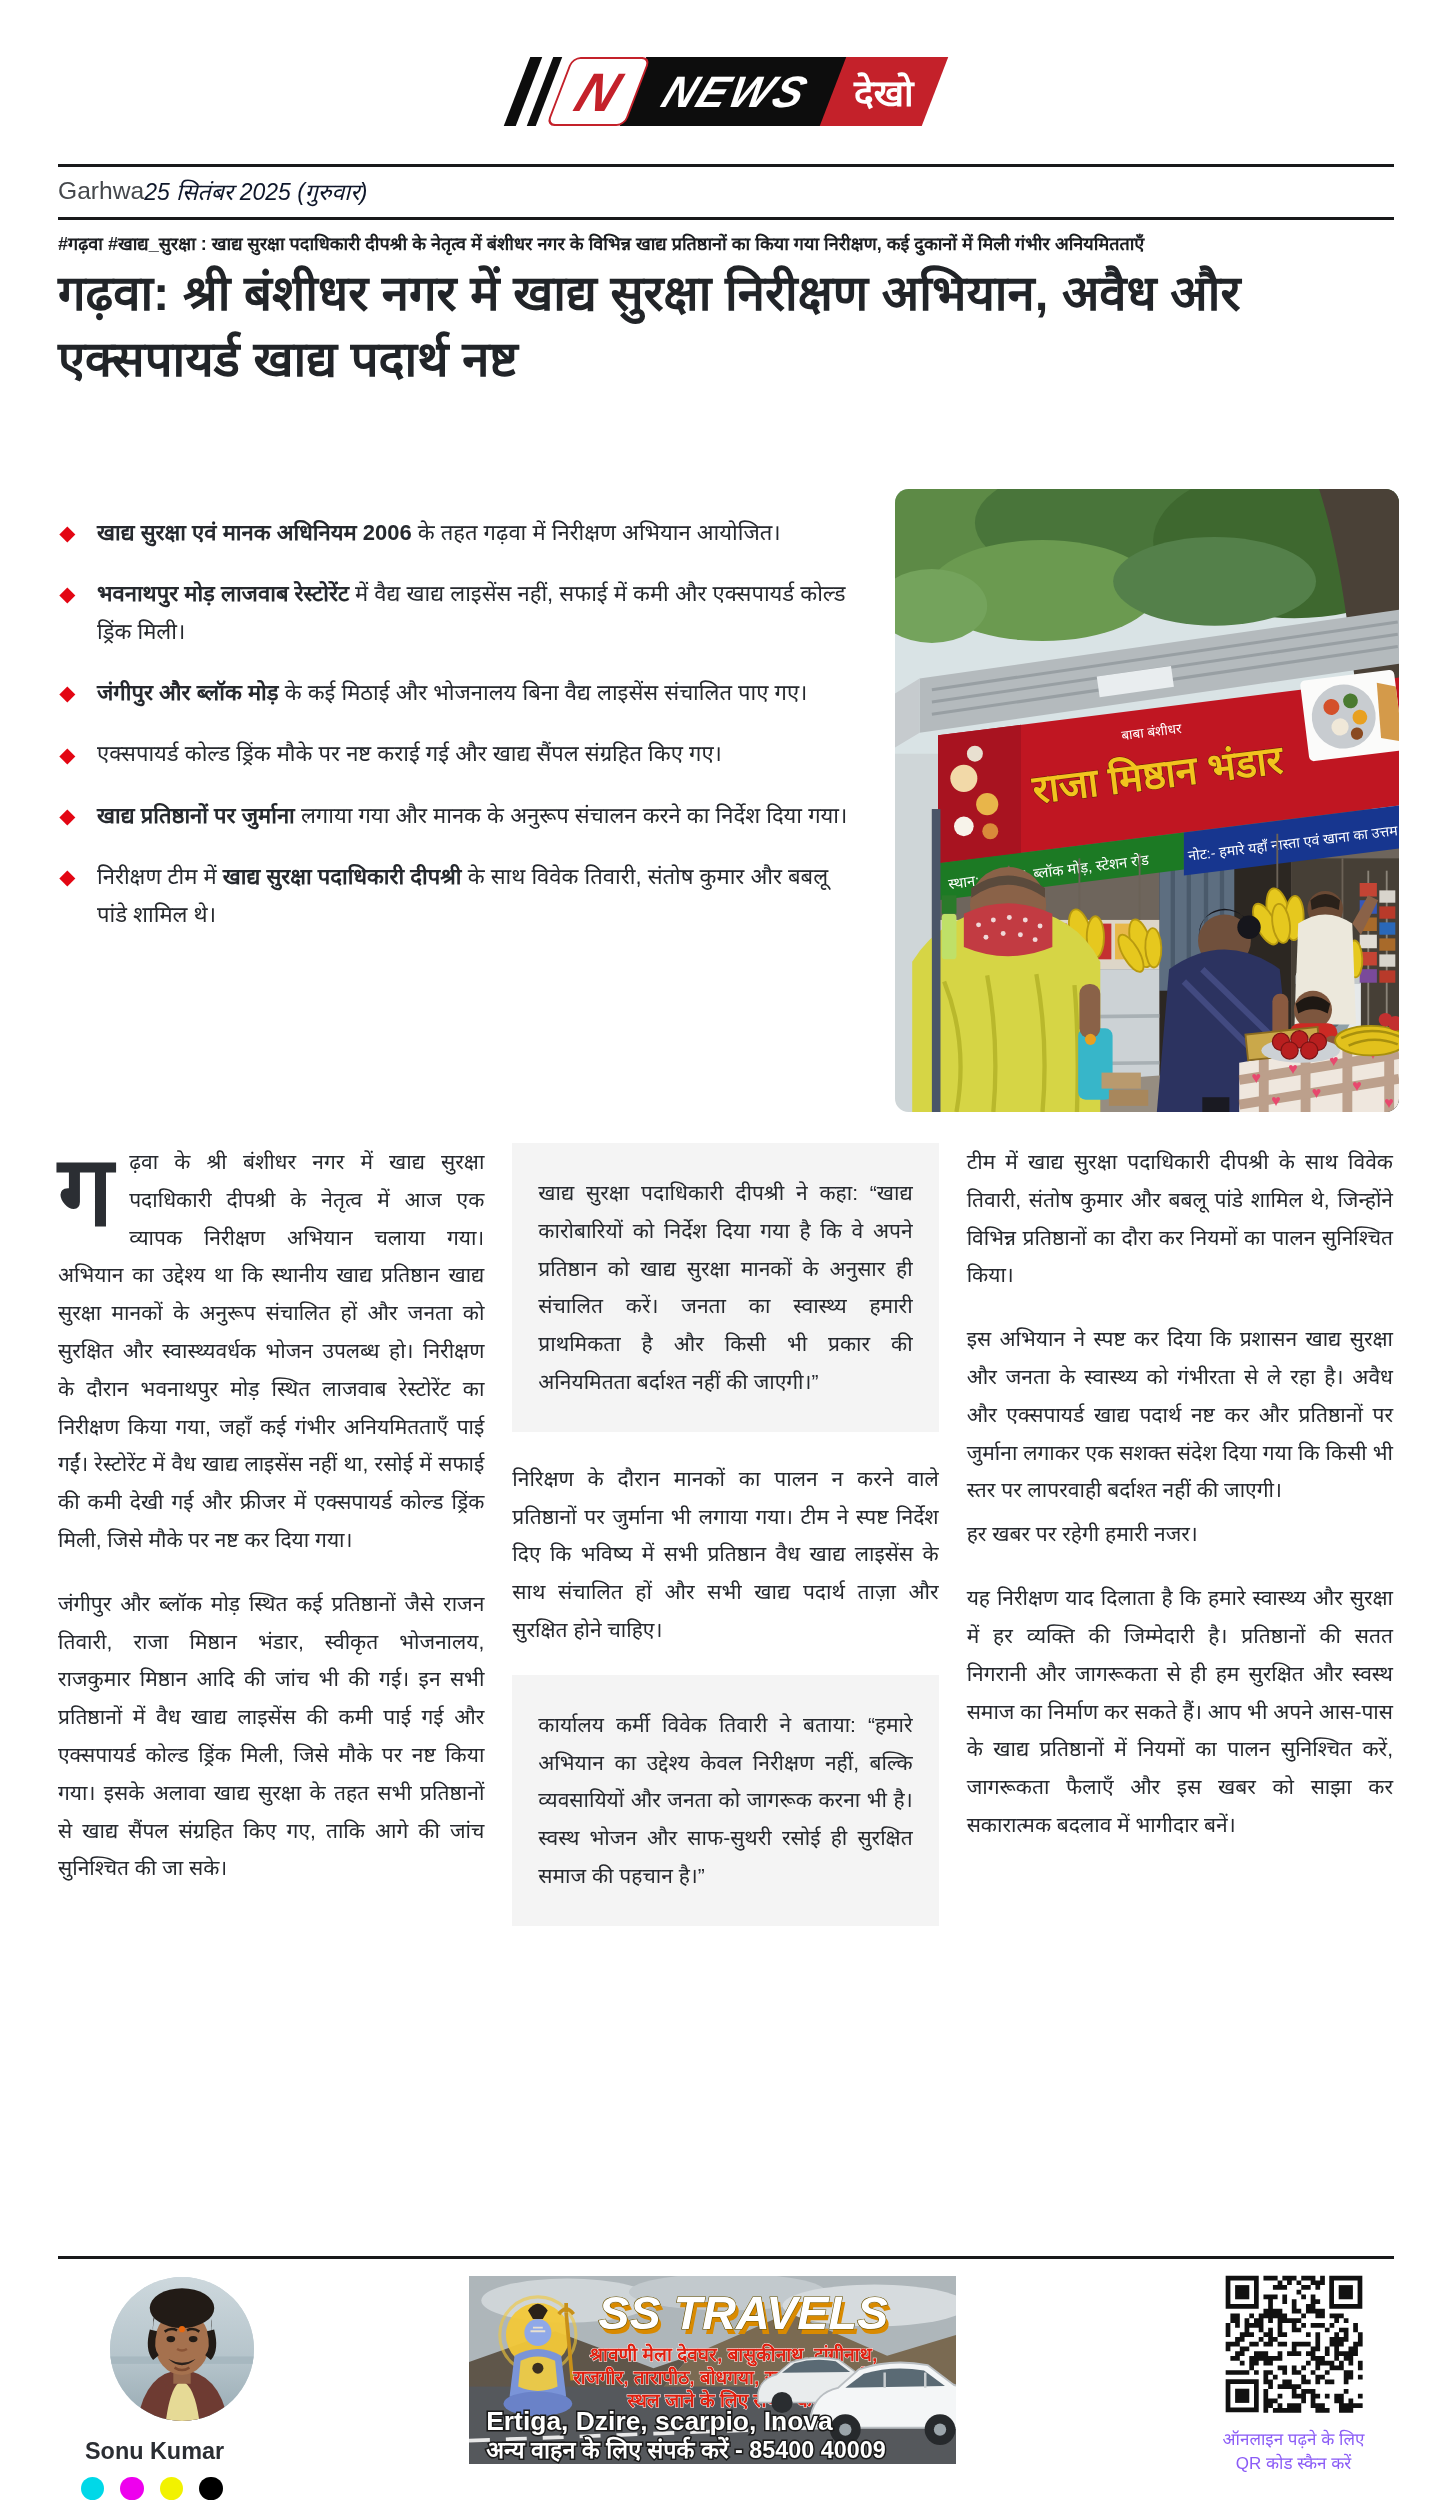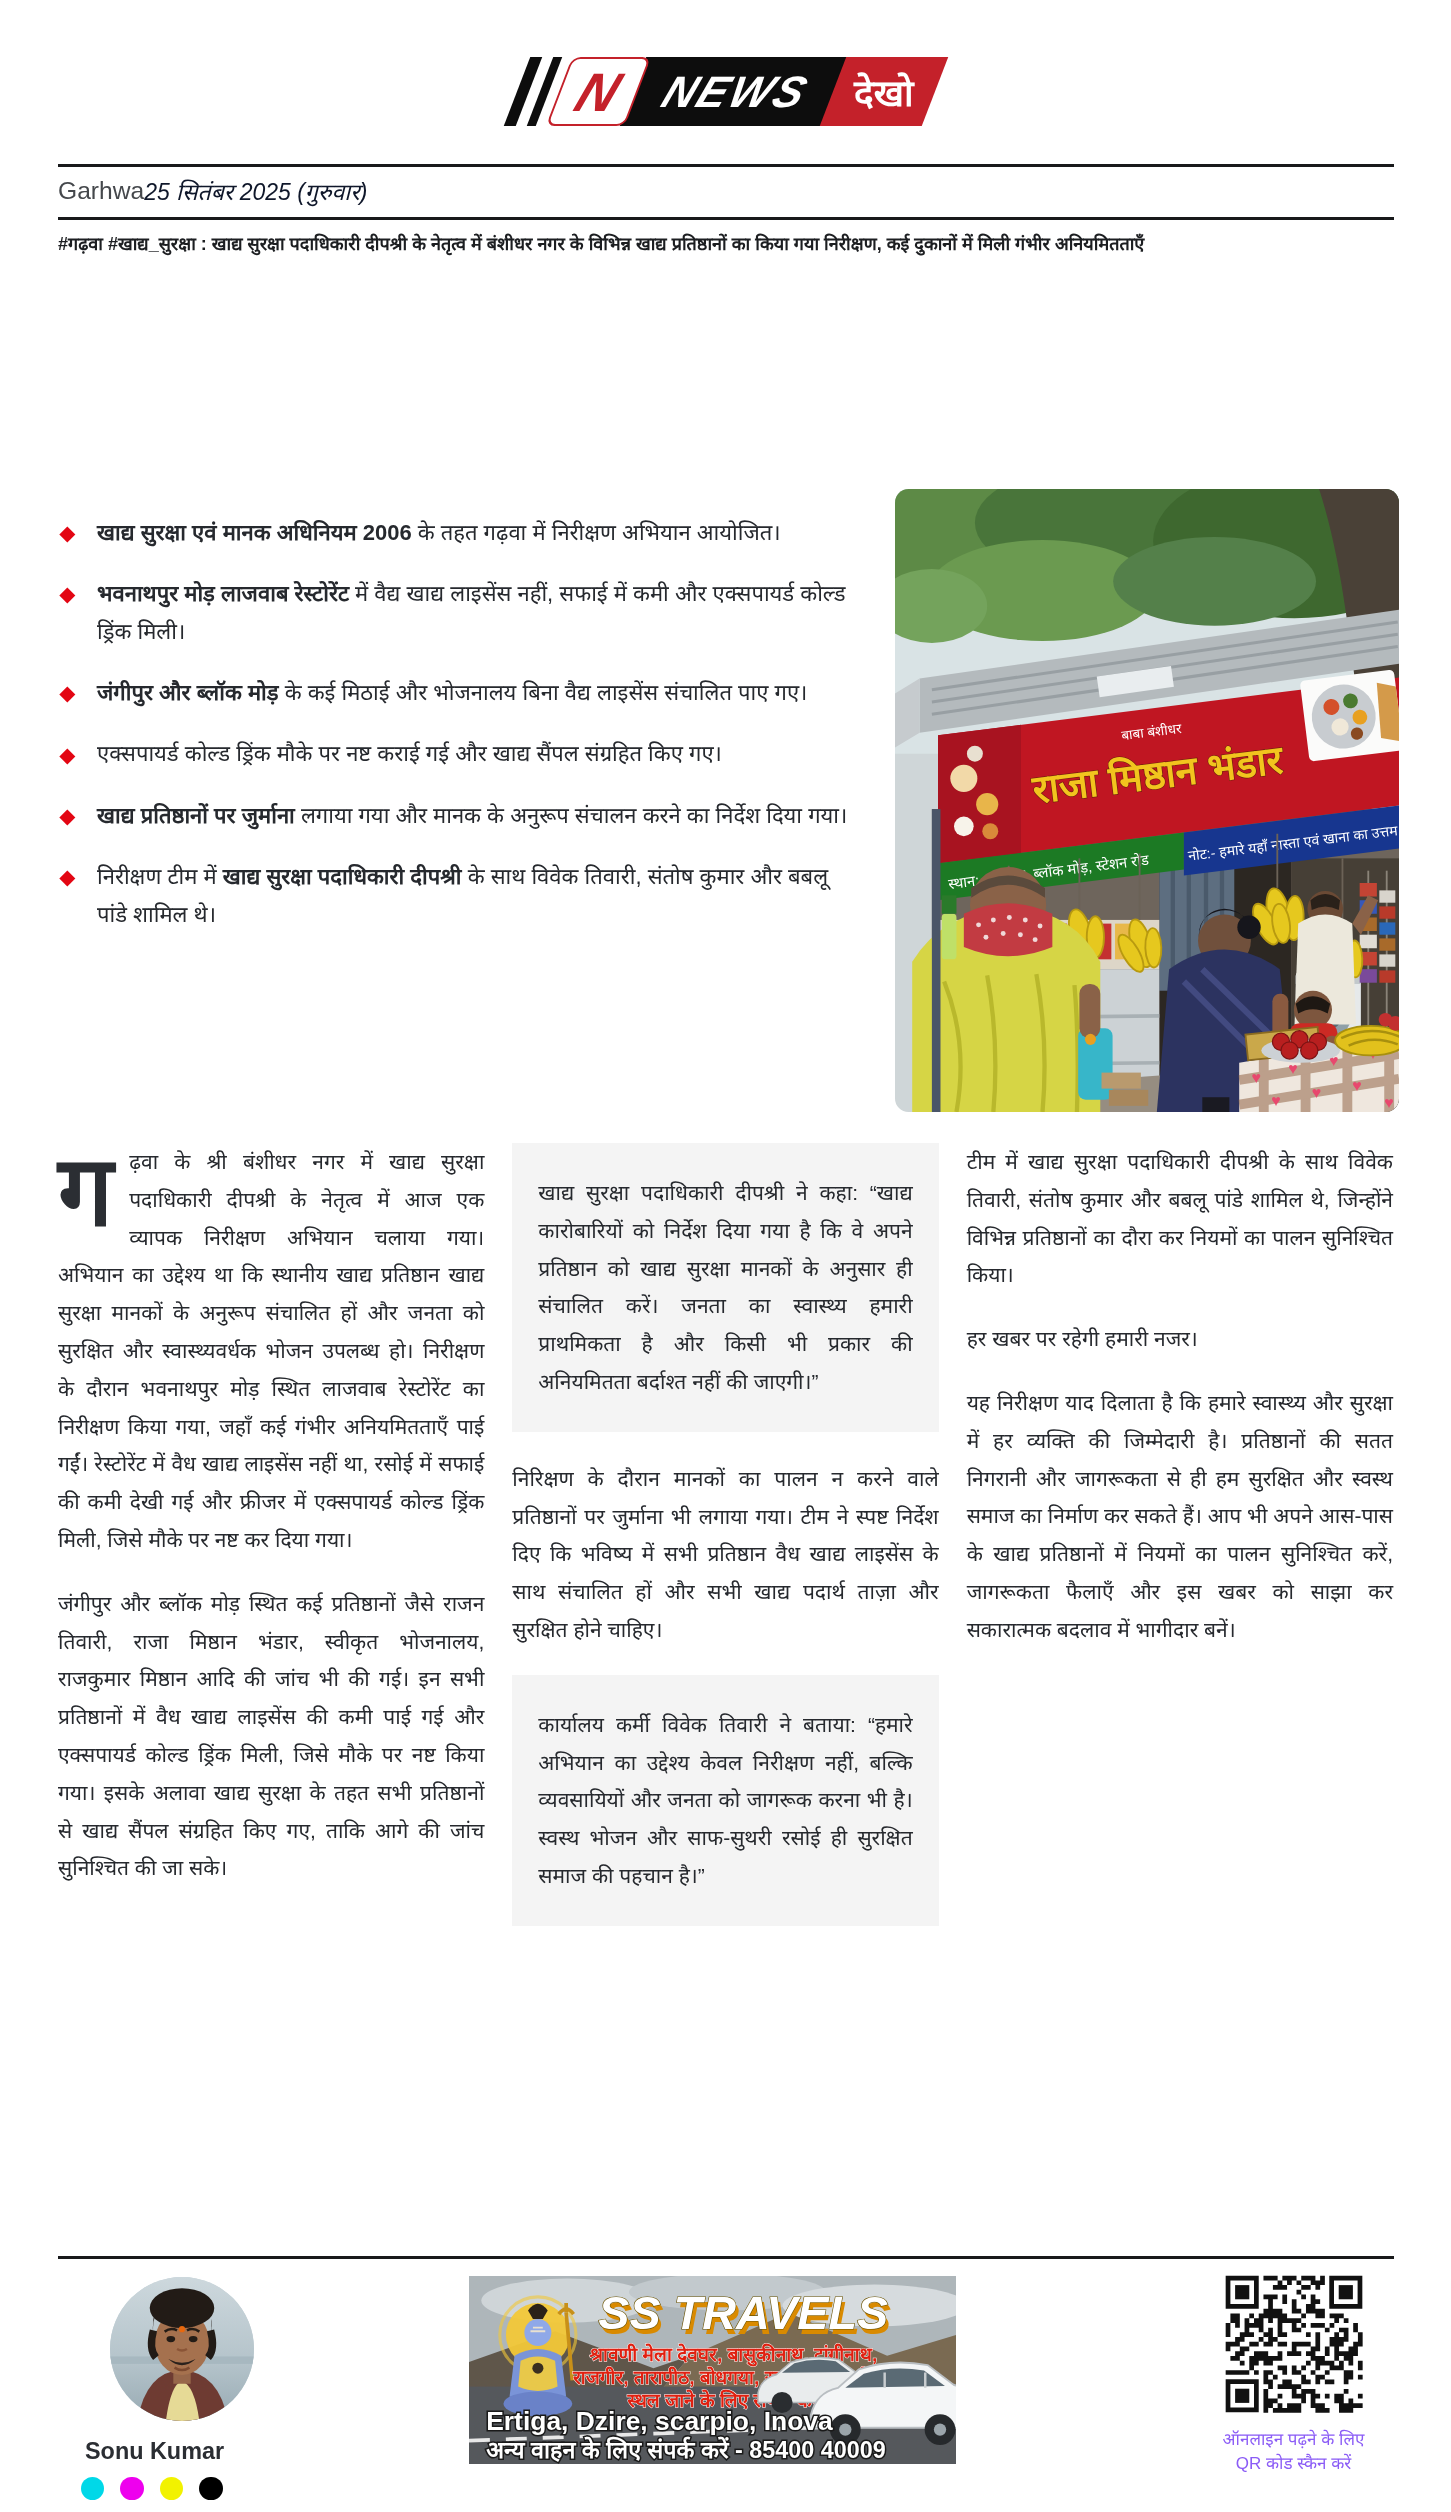--- a/index.html
+++ b/index.html
@@ -90,20 +90,21 @@
 
   <div class="rule rule-top"></div>
   <div class="dateline">
     <span class="loc">Garhwa</span>
     <span class="date">25 सितंबर 2025 (गुरुवार)</span>
   </div>
   <div class="rule rule-mid"></div>
 
   <div class="tagline">#गढ़वा #खाद्य_सुरक्षा : खाद्य सुरक्षा पदाधिकारी दीपश्री के नेतृत्व में बंशीधर नगर के विभिन्न खाद्य प्रतिष्ठानों का किया गया निरीक्षण, कई दुकानों में मिली गंभीर अनियमितताएँ</div>
 
+  <h1 class="headline">गढ़वा: श्री बंशीधर नगर में खाद्य सुरक्षा निरीक्षण अभियान, अवैध और एक्सपायर्ड खाद्य पदार्थ नष्ट</h1>
 
   <ul class="highlights">
     <li><span class="diamond">◆</span><span></span><b>खाद्य सुरक्षा एवं मानक अधिनियम 2006</b><span> के तहत गढ़वा में निरीक्षण अभियान आयोजित।</span></li>
     <li><span class="diamond">◆</span><span></span><b>भवनाथपुर मोड़ लाजवाब रेस्टोरेंट</b><span> में वैद्य खाद्य लाइसेंस नहीं, सफाई में कमी और एक्सपायर्ड कोल्ड ड्रिंक मिली।</span></li>
     <li><span class="diamond">◆</span><span></span><b>जंगीपुर और ब्लॉक मोड़</b><span> के कई मिठाई और भोजनालय बिना वैद्य लाइसेंस संचालित पाए गए।</span></li>
     <li><span class="diamond">◆</span><span>एक्सपायर्ड कोल्ड ड्रिंक मौके पर नष्ट कराई गई और खाद्य सैंपल संग्रहित किए गए।</span><b></b><span></span></li>
     <li><span class="diamond">◆</span><span></span><b>खाद्य प्रतिष्ठानों पर जुर्माना</b><span> लगाया गया और मानक के अनुरूप संचालन करने का निर्देश दिया गया।</span></li>
     <li><span class="diamond">◆</span><span>निरीक्षण टीम में </span><b>खाद्य सुरक्षा पदाधिकारी दीपश्री</b><span> के साथ विवेक तिवारी, संतोष कुमार और बबलू पांडे शामिल थे।</span></li>
   </ul>
 
@@ -353,20 +354,21 @@
       <p><span class="dropcap">ग</span><span>ढ़वा के श्री बंशीधर नगर में खाद्य सुरक्षा पदाधिकारी दीपश्री के नेतृत्व में आज एक व्यापक निरीक्षण अभियान चलाया गया। अभियान का उद्देश्य था कि स्थानीय खाद्य प्रतिष्ठान खाद्य सुरक्षा मानकों के अनुरूप संचालित हों और जनता को सुरक्षित और स्वास्थ्यवर्धक भोजन उपलब्ध हो। निरीक्षण के दौरान भवनाथपुर मोड़ स्थित लाजवाब रेस्टोरेंट का निरीक्षण किया गया, जहाँ कई गंभीर अनियमितताएँ पाई गईं। रेस्टोरेंट में वैध खाद्य लाइसेंस नहीं था, रसोई में सफाई की कमी देखी गई और फ्रीजर में एक्सपायर्ड कोल्ड ड्रिंक मिली, जिसे मौके पर नष्ट कर दिया गया।</span></p>
       <p>जंगीपुर और ब्लॉक मोड़ स्थित कई प्रतिष्ठानों जैसे राजन तिवारी, राजा मिष्ठान भंडार, स्वीकृत भोजनालय, राजकुमार मिष्ठान आदि की जांच भी की गई। इन सभी प्रतिष्ठानों में वैध खाद्य लाइसेंस की कमी पाई गई और एक्सपायर्ड कोल्ड ड्रिंक मिली, जिसे मौके पर नष्ट किया गया। इसके अलावा खाद्य सुरक्षा के तहत सभी प्रतिष्ठानों से खाद्य सैंपल संग्रहित किए गए, ताकि आगे की जांच सुनिश्चित की जा सके।</p>
     </div>
     <div class="col">
       <div class="quote-box">खाद्य सुरक्षा पदाधिकारी दीपश्री ने कहा: “खाद्य कारोबारियों को निर्देश दिया गया है कि वे अपने प्रतिष्ठान को खाद्य सुरक्षा मानकों के अनुसार ही संचालित करें। जनता का स्वास्थ्य हमारी प्राथमिकता है और किसी भी प्रकार की अनियमितता बर्दाश्त नहीं की जाएगी।”</div>
       <p>निरिक्षण के दौरान मानकों का पालन न करने वाले प्रतिष्ठानों पर जुर्माना भी लगाया गया। टीम ने स्पष्ट निर्देश दिए कि भविष्य में सभी प्रतिष्ठान वैध खाद्य लाइसेंस के साथ संचालित हों और सभी खाद्य पदार्थ ताज़ा और सुरक्षित होने चाहिए।</p>
       <div class="quote-box">कार्यालय कर्मी विवेक तिवारी ने बताया: “हमारे अभियान का उद्देश्य केवल निरीक्षण नहीं, बल्कि व्यवसायियों और जनता को जागरूक करना भी है। स्वस्थ भोजन और साफ-सुथरी रसोई ही सुरक्षित समाज की पहचान है।”</div>
     </div>
     <div class="col">
       <p>टीम में खाद्य सुरक्षा पदाधिकारी दीपश्री के साथ विवेक तिवारी, संतोष कुमार और बबलू पांडे शामिल थे, जिन्होंने विभिन्न प्रतिष्ठानों का दौरा कर नियमों का पालन सुनिश्चित किया।</p>
+      <p class="tight">इस अभियान ने स्पष्ट कर दिया कि प्रशासन खाद्य सुरक्षा और जनता के स्वास्थ्य को गंभीरता से ले रहा है। अवैध और एक्सपायर्ड खाद्य पदार्थ नष्ट कर और प्रतिष्ठानों पर जुर्माना लगाकर एक सशक्त संदेश दिया गया कि किसी भी स्तर पर लापरवाही बर्दाश्त नहीं की जाएगी।</p>
       <p>हर खबर पर रहेगी हमारी नजर।</p>
       <p>यह निरीक्षण याद दिलाता है कि हमारे स्वास्थ्य और सुरक्षा में हर व्यक्ति की जिम्मेदारी है। प्रतिष्ठानों की सतत निगरानी और जागरूकता से ही हम सुरक्षित और स्वस्थ समाज का निर्माण कर सकते हैं। आप भी अपने आस-पास के खाद्य प्रतिष्ठानों में नियमों का पालन सुनिश्चित करें, जागरूकता फैलाएँ और इस खबर को साझा कर सकारात्मक बदलाव में भागीदार बनें।</p>
     </div>
   </div>
 
   <div class="rule rule-bottom"></div>
 
   <div class="author-block">
     <div class="avatar">
       <svg viewBox="0 0 232 232">

